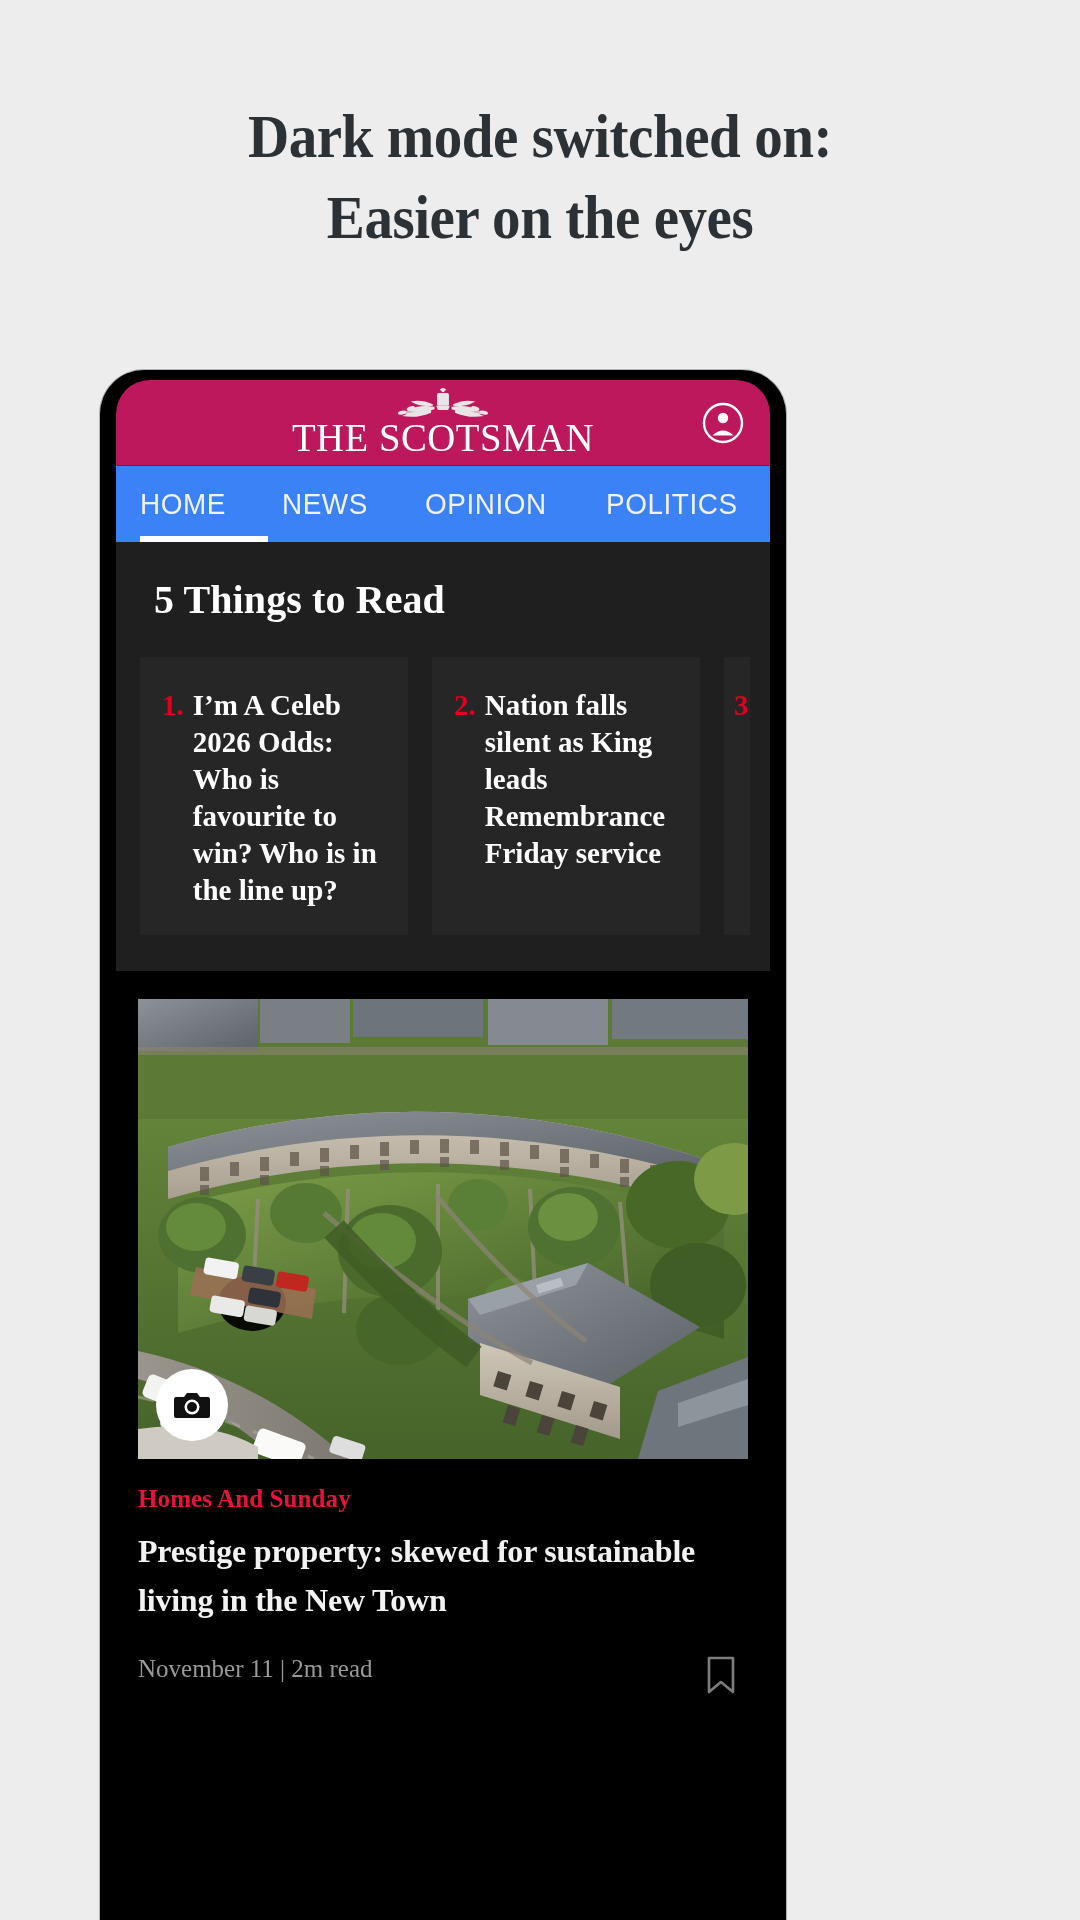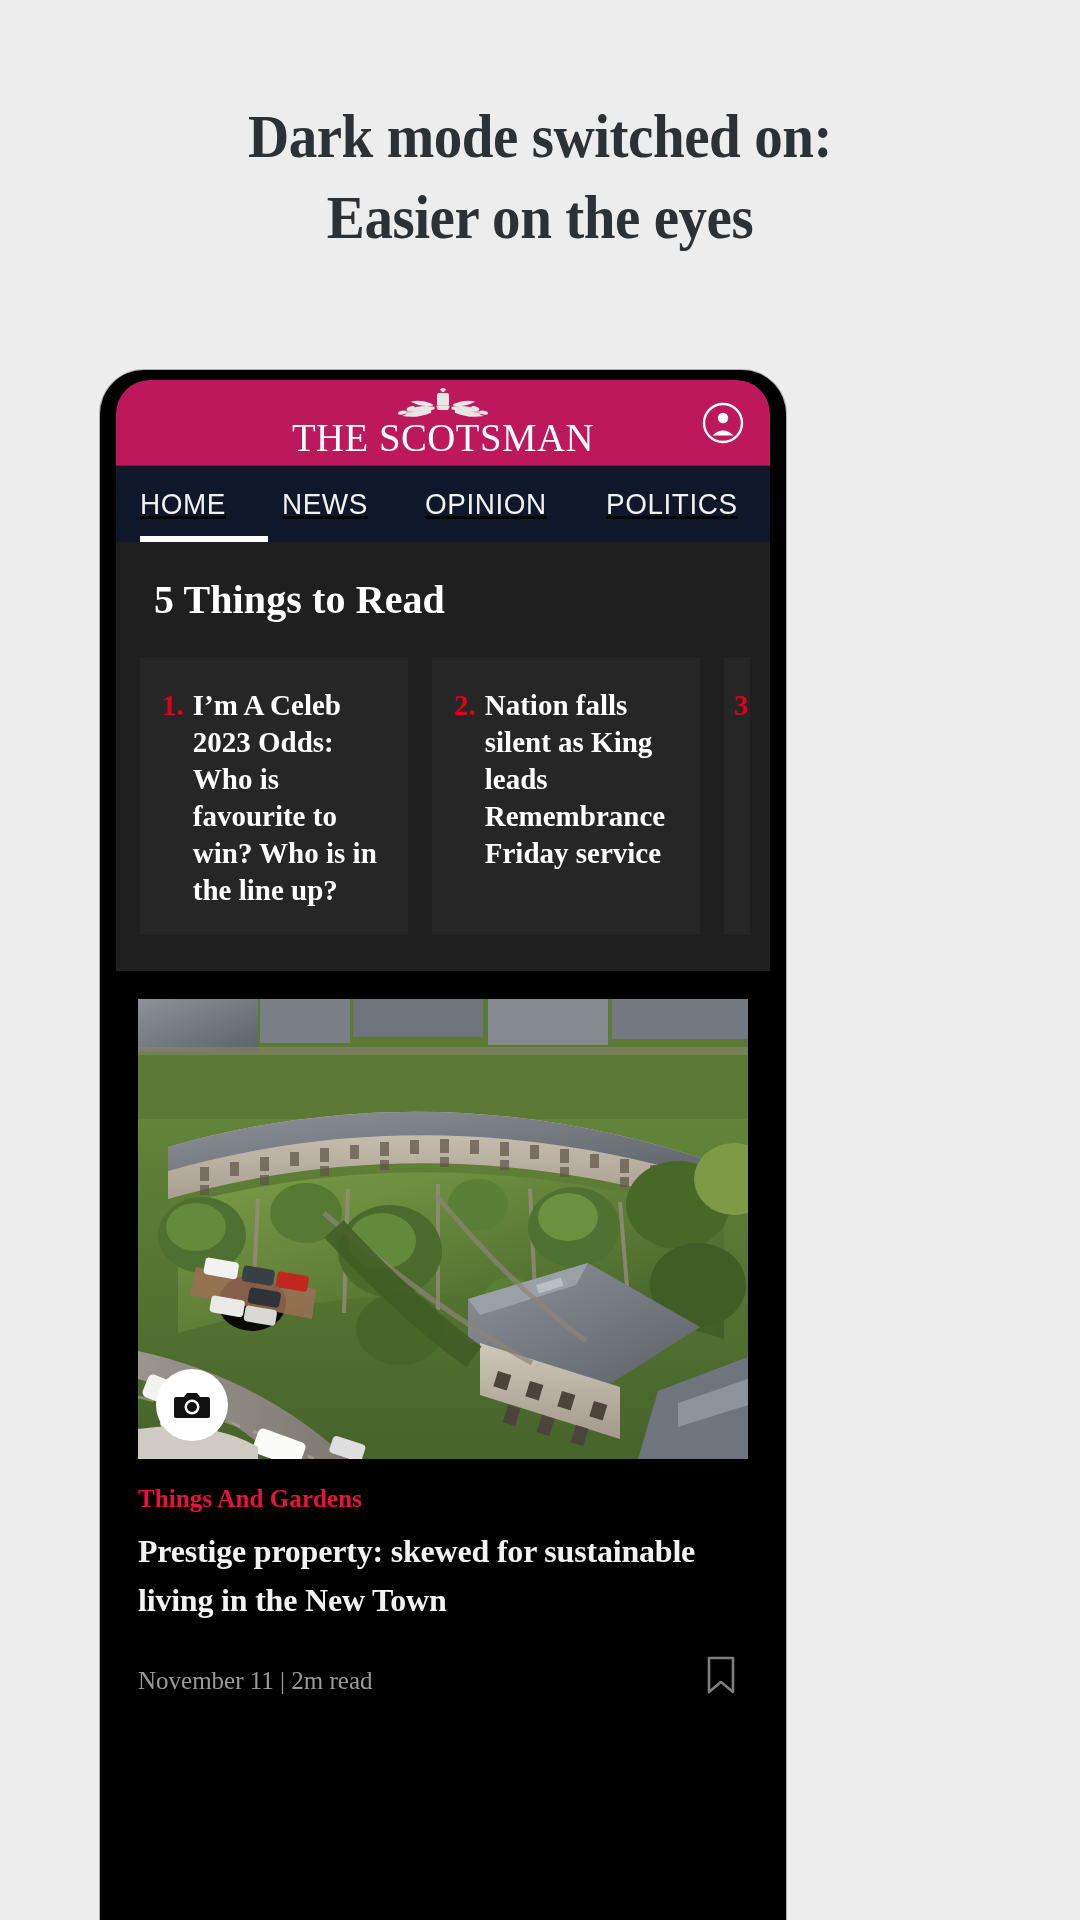--- a/index.html
+++ b/index.html
@@ -58,25 +58,24 @@
     font-size:40px; letter-spacing:0.5px; color:#fff;
     white-space:nowrap;
   }
   .account-icon {
     position:absolute; right:26px; top:22px;
     width:42px; height:42px;
   }
 
   
   .nav {
-    position:relative; height:76px; background:#0f172a;
+    position:relative; height:76px; background:#3b82f6;
     display:flex; align-items:center;
     padding-left:24px;
     overflow:hidden;
-    text-decoration:underline;
   }
   .nav-item {
     font-family:"Liberation Sans", sans-serif;
     font-size:30px; font-weight:300;
     letter-spacing:0.6px;
     color:#f2f2f2;
     white-space:nowrap;
     margin-right:50px;
     transform:scaleX(0.93);
     transform-origin:left center;
@@ -154,21 +153,21 @@
   .art-head {
     margin-top:14px;
     font-family:"Liberation Serif", serif;
     font-weight:bold; font-size:32px;
     line-height:49px;
     color:#f2f2f2;
     letter-spacing:-0.2px;
   }
   .art-foot {
     margin-top:30px;
-    display:flex; align-items:flex-end; justify-content:space-between;
+    display:flex; align-items:flex-start; justify-content:space-between;
   }
   .art-meta {
     font-family:"Liberation Serif", serif;
     font-size:25px; color:#9a9a9a;
   }
   .bookmark-icon { width:34px; height:40px; margin-right:10px; }
 </style>
 </head>
 <body>
 
@@ -227,21 +226,21 @@
 
         <div class="nav-underline"></div>
       </div>
 
       <div class="five-things">
         <div class="ft-title">5 Things to Read</div>
         <div class="ft-cards">
 
           <div class="ft-card">
             <span class="ft-num">1.</span>
-            <span class="ft-text">I’m A Celeb 2023 Odds: Who is favourite to win? Who is in the line up?</span>
+            <span class="ft-text">I’m A Celeb 2026 Odds: Who is favourite to win? Who is in the line up?</span>
           </div>
 
           <div class="ft-card">
             <span class="ft-num">2.</span>
             <span class="ft-text">Nation falls silent as King leads Remembrance Friday service</span>
           </div>
 
           <div class="ft-card partial">
             <span class="ft-num">3</span>
           </div>
@@ -398,21 +397,21 @@
 
           <div class="cam-badge">
             <svg viewBox="0 0 36 30" width="36" height="30">
               <path d="M2 7 h8 l3 -4 h10 l3 4 h8 a2 2 0 0 1 2 2 v17 a2 2 0 0 1 -2 2 h-32 a2 2 0 0 1 -2 -2 v-17 a2 2 0 0 1 2 -2 z" fill="#111"></path>
               <circle cx="18" cy="17" r="7.5" fill="#fff"></circle>
               <circle cx="18" cy="17" r="5" fill="#111"></circle>
             </svg>
           </div>
         </div>
 
-        <div class="art-cat">Things And Gardens</div>
+        <div class="art-cat">Homes And Sunday</div>
         <div class="art-head">Prestige property: skewed for sustainable living in the New Town</div>
 
         <div class="art-foot">
           <div class="art-meta">November 11 | 2m read</div>
           <div class="bookmark-icon">
             <svg viewBox="0 0 34 40" width="34" height="40">
               <path d="M5 3 h24 v34 l-12 -10 l-12 10 z" fill="none" stroke="#7d7d7d" stroke-width="2.6" stroke-linejoin="round"></path>
             </svg>
           </div>
         </div>

